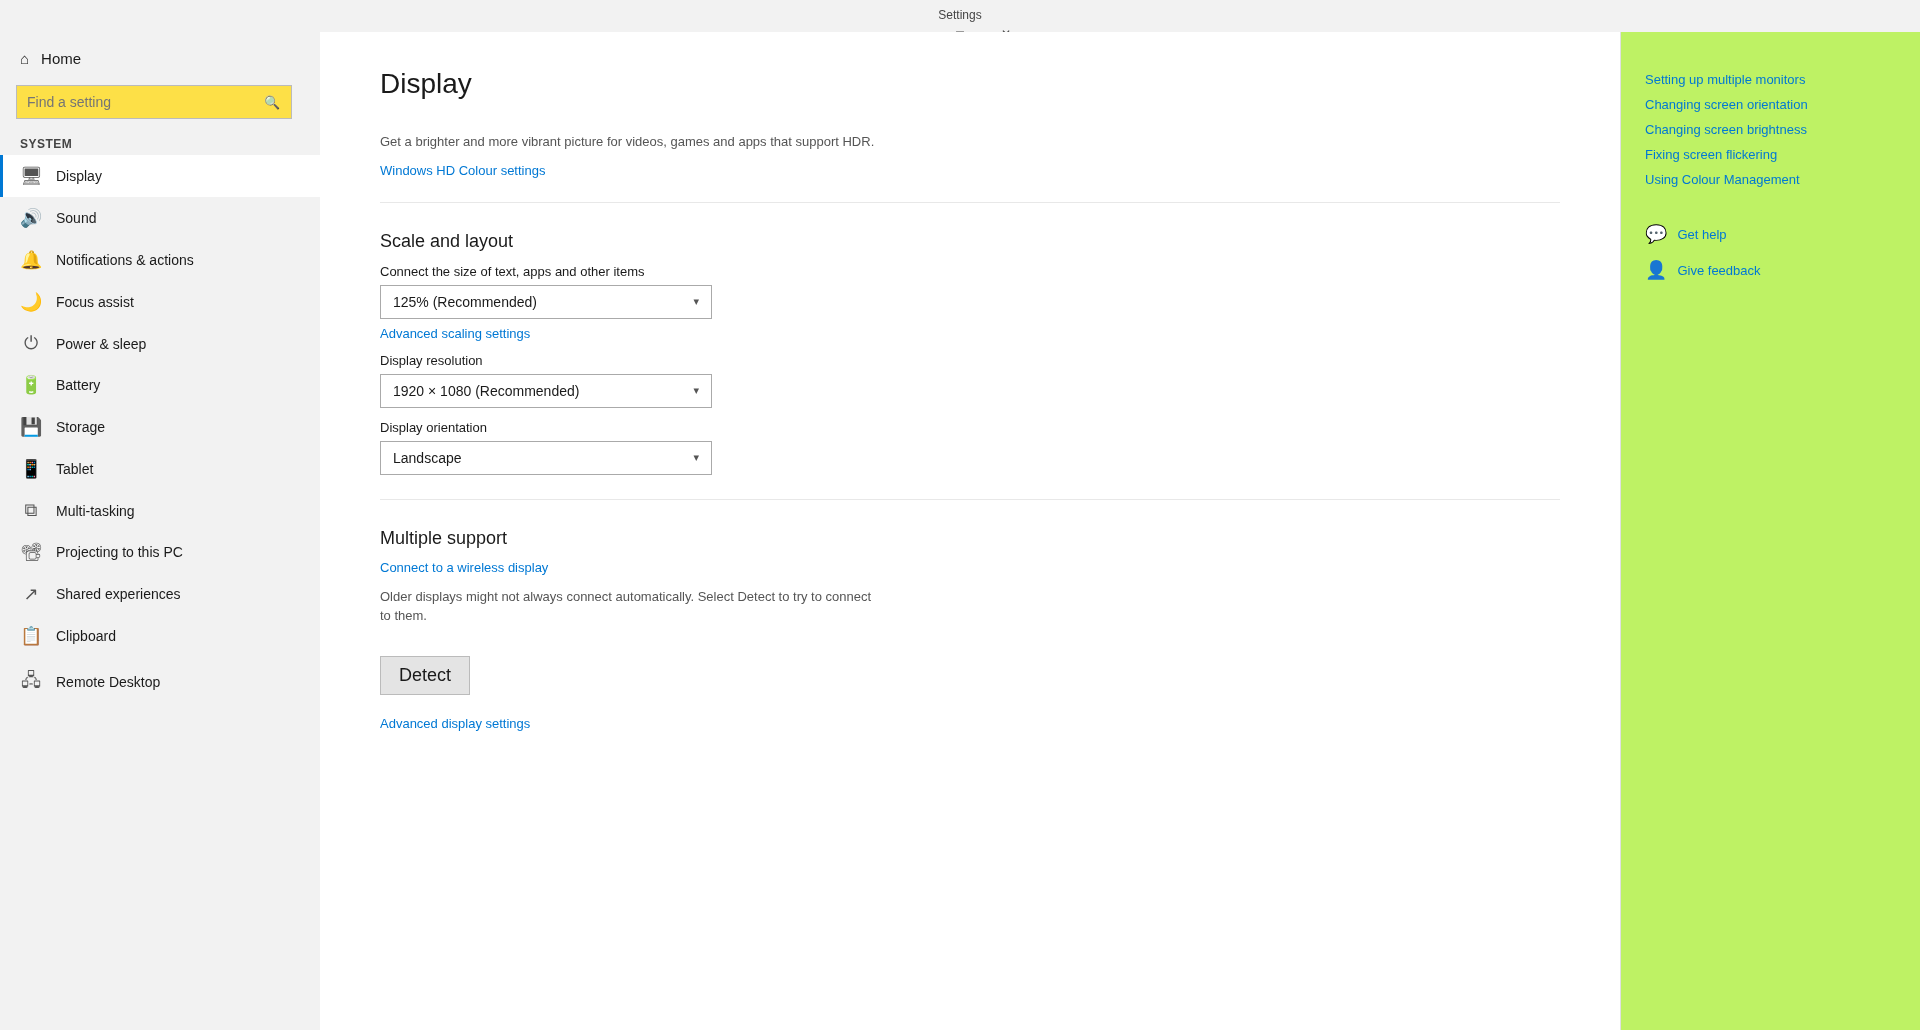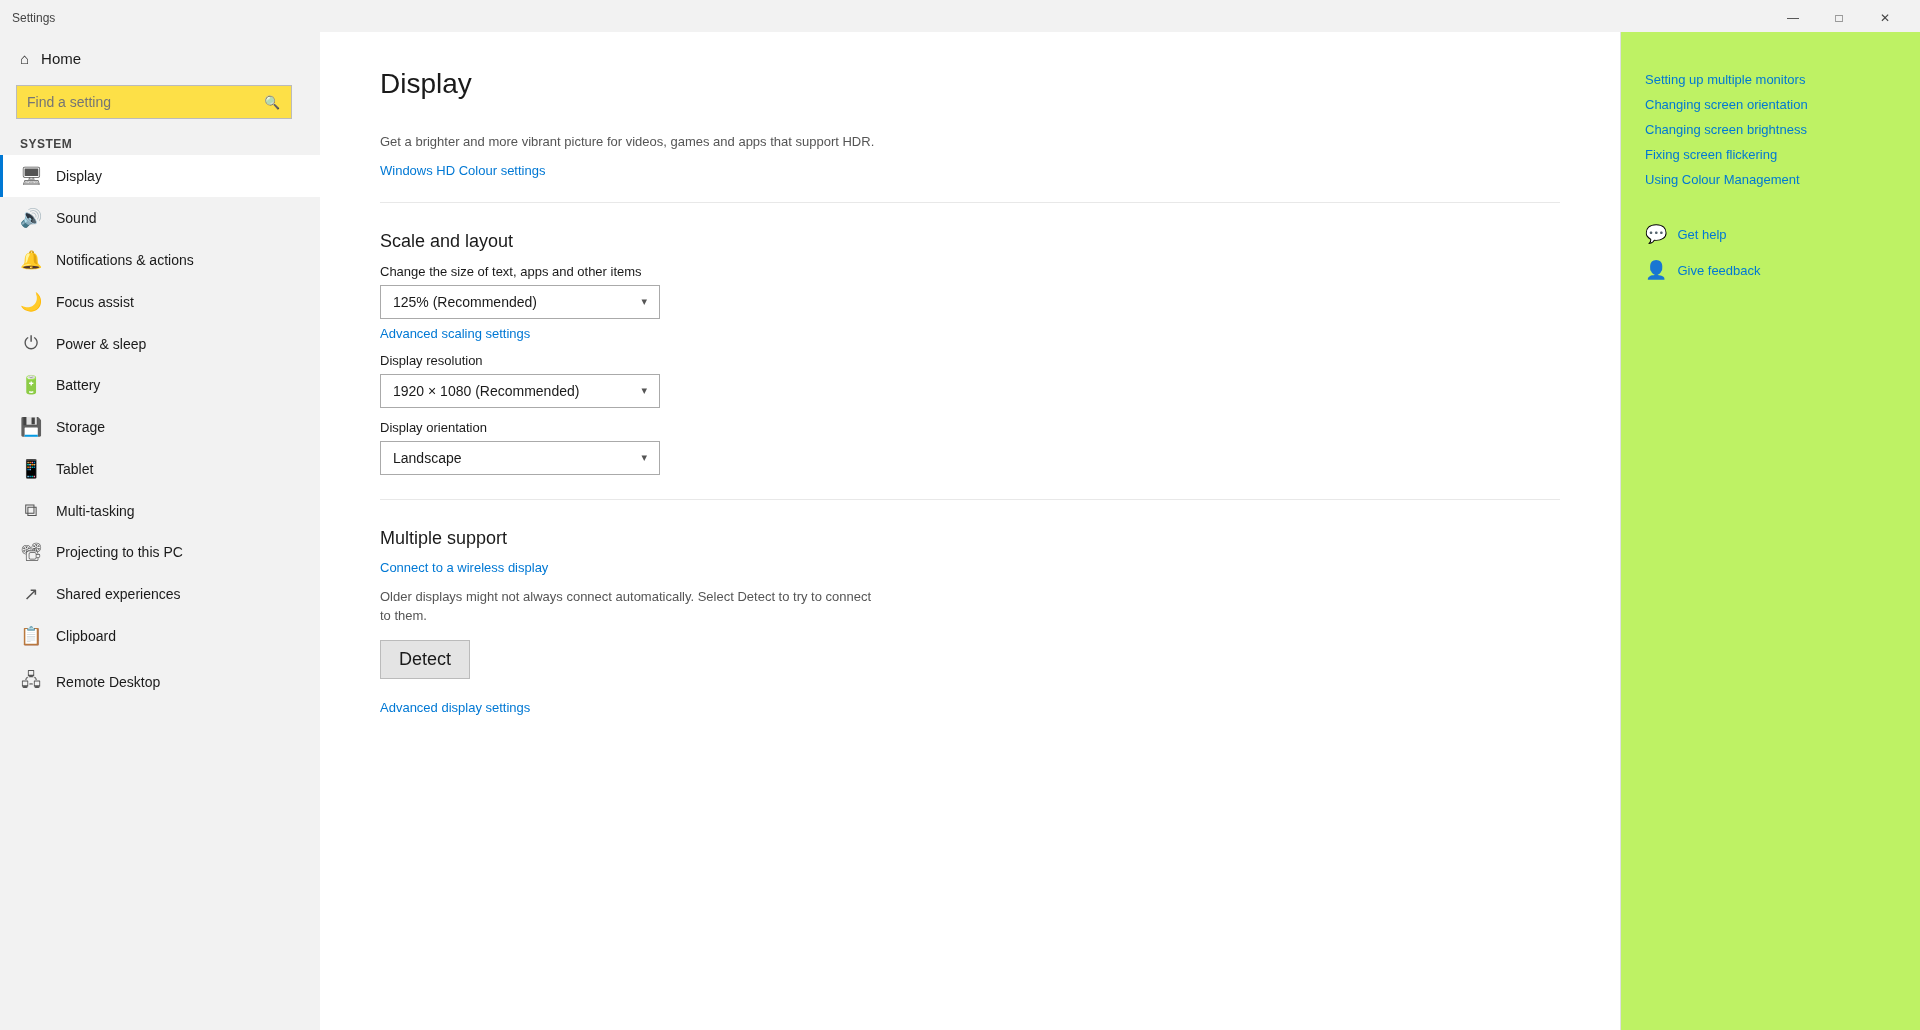--- a/index.html
+++ b/index.html
@@ -14,20 +14,21 @@
       display: flex;
       flex-direction: column;
     }
     .title-bar {
       display: flex;
       align-items: center;
       justify-content: space-between;
       background: #f2f2f2;
       padding: 8px 12px 4px 12px;
       height: 32px;
+      flex-direction: column;
     }
     .title-bar-left {
       font-size: 12px;
       color: #444;
     }
     .title-bar-controls {
       display: flex;
       gap: 0;
     }
     .title-btn {
@@ -159,21 +160,21 @@
       color: #1a1a1a;
       margin-bottom: 6px;
     }
     .dropdown {
       display: flex;
       align-items: center;
       justify-content: space-between;
       border: 1px solid #aaa;
       background: #fff;
       padding: 8px 12px;
-      width: 280px;
+      width: 332px;
       cursor: pointer;
       font-size: 14px;
       color: #1a1a1a;
     }
     .dropdown .chevron {
       font-size: 11px;
       color: #555;
     }
     .detect-btn {
       background: #e4e4e4;
@@ -181,21 +182,21 @@
       padding: 8px 18px;
       cursor: pointer;
       font-size: 18px;
       color: #1a1a1a;
       margin-top: 10px;
     }
     .older-displays-text {
       font-size: 13px;
       color: #555;
       margin-top: 12px;
-      margin-bottom: 4px;
+      margin-bottom: 20px;
       line-height: 1.5;
       max-width: 500px;
     }
 
     
     .right-panel {
       width: 300px;
       background: #bef264;
       border-left: 1px solid #e0e0e0;
       padding: 40px 24px 24px 24px;
@@ -321,21 +322,21 @@
     
     <p class="section-desc">Get a brighter and more vibrant picture for videos, games and apps that support HDR.</p>
     <a class="link-blue">Windows HD Colour settings</a>
 
     <hr class="section-divider">
 
     
     <h2 class="section-title">Scale and layout</h2>
 
     <div class="dropdown-wrapper">
-      <div class="dropdown-label">Change the size of text, apps and other items</div>
+      <div class="dropdown-label">Connect the size of text, apps and other items</div>
       <div class="dropdown">
         <span>125% (Recommended)</span>
         <span class="chevron">▾</span>
       </div>
     </div>
     <a class="link-blue">Advanced scaling settings</a>
 
     <div class="dropdown-wrapper">
       <div class="dropdown-label">Display resolution</div>
       <div class="dropdown">

